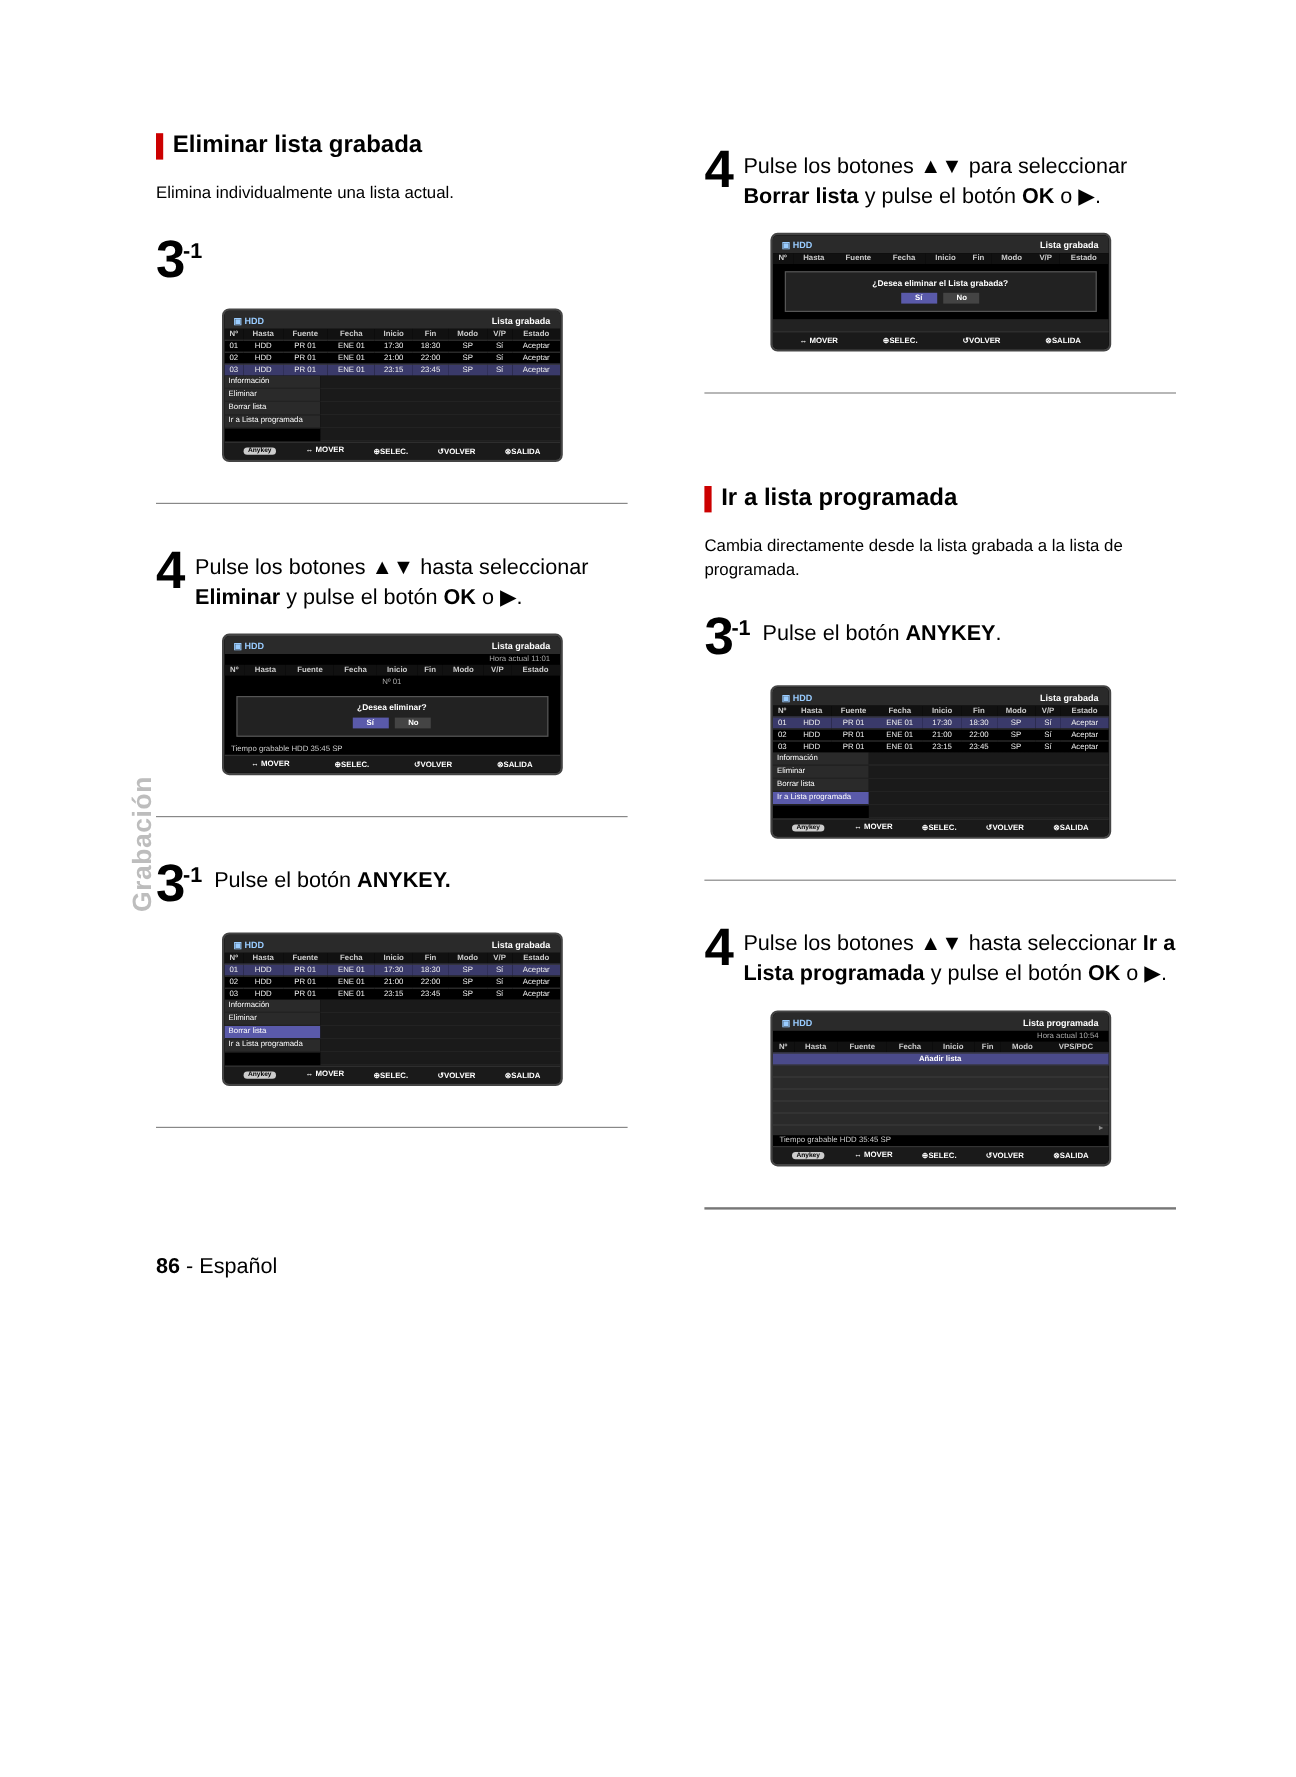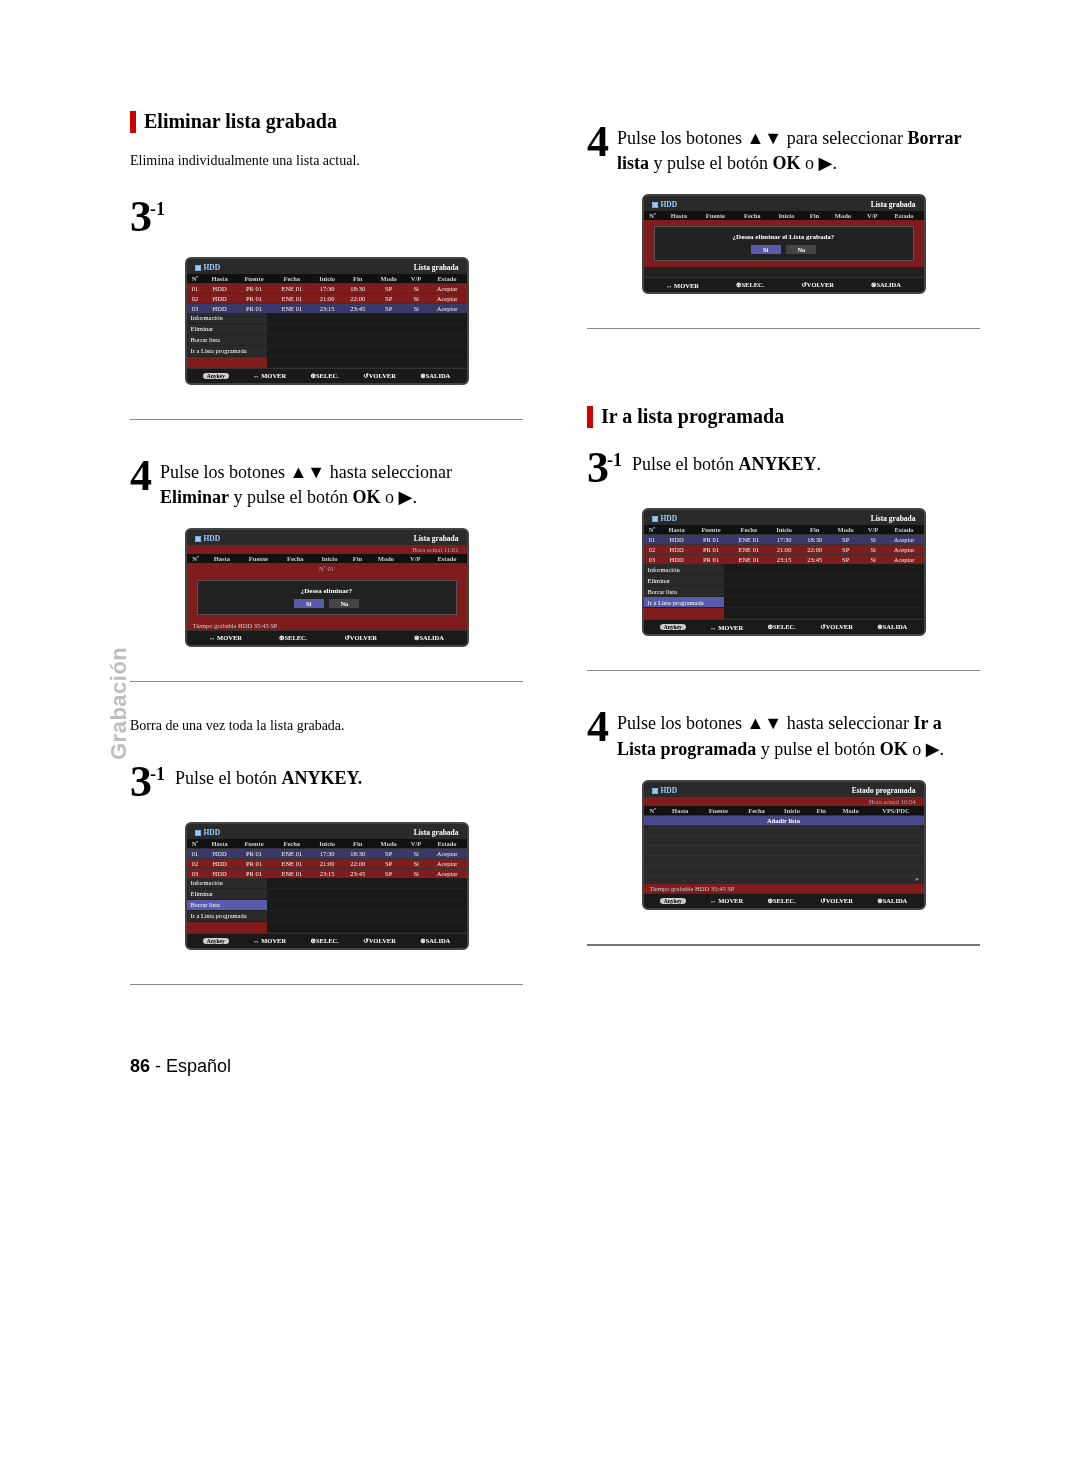--- a/index.html
+++ b/index.html
@@ -10,21 +10,20 @@
     height:1481px;
     position:relative;
   }
   .page{
     padding:110px 100px 0 130px;
     position:relative;
   }
   .cols{
     display:flex;
     gap:64px;
-    font-family:Liberation Serif, serif;
   }
   .col{
     flex:1;
     min-width:0;
   }
   .section-title{
     font-weight:bold;
     font-size:20px;
     margin:0 0 18px 0;
     display:flex;
@@ -61,21 +60,21 @@
     font-size:18px;
     line-height:1.4;
     padding-top:6px;
   }
   .b{font-weight:bold;}
   .tri{display:inline-block;}
   
   .mock{
     width:280px;
     margin:0 auto 34px auto;
-    background:#7f1d1d;
+    background:#000000;
     border-radius:6px;
     border:2px solid #444;
     color:#fff;
     font-size:7.5px;
     overflow:hidden;
   }
   .mock-hd{
     display:flex;
     justify-content:space-between;
     padding:4px 8px 2px 8px;
@@ -352,21 +351,20 @@
         <div class="mock-ft">
           <span>↔ <span>MOVER</span></span>
           <span>⊕<span>SELEC.</span></span>
           <span>↺<span>VOLVER</span></span>
           <span>⊗<span>SALIDA</span></span>
         </div>
       </div>
 
       <hr class="divider">
 
-      <p class="body-text">Borra de una vez toda la lista grabada.</p>
 
       <div class="step">
         <div class="step-num"><span>3</span><sup>-1</sup></div>
         <div class="step-text">
           <span>Pulse el botón </span><span class="b">ANYKEY.</span>
         </div>
       </div>
 
       <div class="mock">
         <div class="mock-hd">
@@ -485,20 +483,21 @@
         </div>
       </div>
 
       <hr class="divider">
       <div style="height:42px"></div>
 
       <div class="section-title">
         <span class="red-bar"></span>
         <span>Ir a lista programada</span>
       </div>
+      <p class="body-text">Cambia directamente desde la lista grabada a la lista de programada.</p>
 
       <div class="step">
         <div class="step-num"><span>3</span><sup>-1</sup></div>
         <div class="step-text">
           <span>Pulse el botón </span><span class="b">ANYKEY</span><span>.</span>
         </div>
       </div>
 
       <div class="mock">
         <div class="mock-hd">
@@ -576,21 +575,21 @@
       <div class="step">
         <div class="step-num">4</div>
         <div class="step-text">
           <span>Pulse los botones </span><span class="tri">▲▼</span><span> hasta seleccionar </span><span class="b">Ir a Lista programada</span><span> y pulse el botón </span><span class="b">OK</span><span> o </span><span class="tri">▶</span><span>.</span>
         </div>
       </div>
 
       <div class="mock">
         <div class="mock-hd">
             <span class="hdd">▣ <span>HDD</span></span>
-            <span class="title">Estado programada</span>
+            <span class="title">Lista programada</span>
           </div>
         <div class="mock-sub">Hora actual 10:54</div>
         <table class="mock-table">
           <tbody>
               <tr>
                 <th>Nº</th>
                 <th>Hasta</th>
                 <th>Fuente</th>
                 <th>Fecha</th>
                 <th>Inicio</th>

